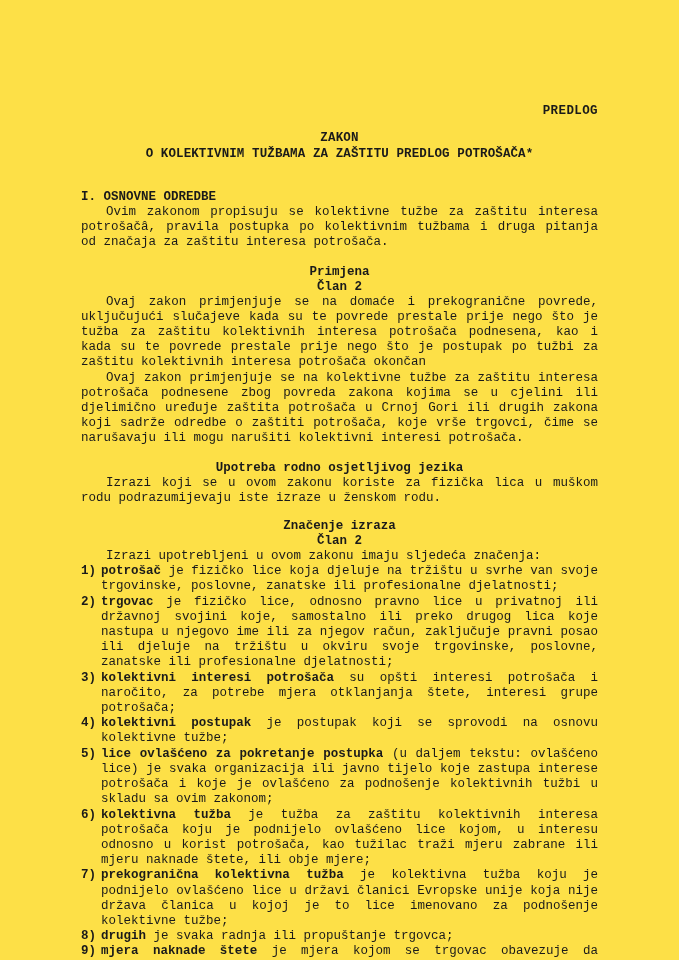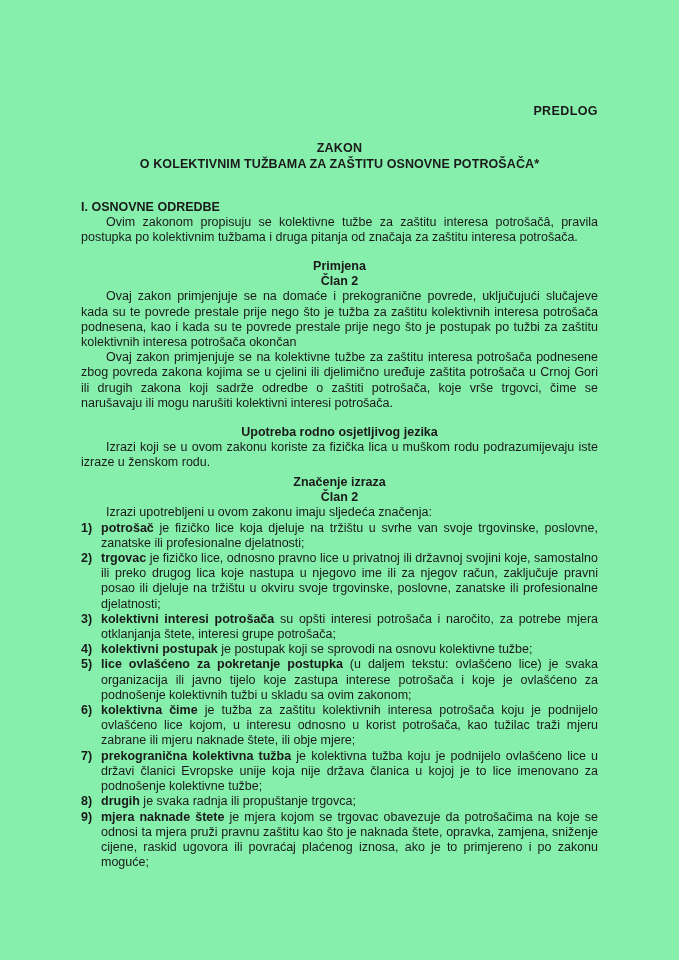--- a/index.html
+++ b/index.html
@@ -11,23 +11,24 @@
   body {
     font-family: "Liberation Sans", sans-serif;
     color: #1a1a1a;
     -webkit-font-smoothing: antialiased;
   }
   .page {
     position: relative;
     width: 679px;
     height: 960px;
     margin: 0 auto;
-    background: #86efac;
+    background: #fde047;
     overflow: hidden;
     box-sizing: border-box;
+    font-family: Liberation Mono, monospace;
   }
   .content {
     position: absolute;
     left: 81px;
     top: 0;
     width: 517px;
   }
 
   
   .doc-label {
@@ -37,21 +38,21 @@
     letter-spacing: 0.4px;
     margin-top: 104px;
     line-height: 15px;
   }
 
   
   .title-block {
     text-align: center;
     font-weight: bold;
     font-size: 12.5px;
-    margin-top: 22px;
+    margin-top: 12px;
     line-height: 15.5px;
   }
   .title-line-1 { letter-spacing: 0.2px; }
   .title-line-2 { letter-spacing: 0.1px; }
 
   
   .section-heading {
     font-weight: bold;
     font-size: 12.5px;
     margin-top: 28px;
@@ -63,21 +64,21 @@
   .art-head {
     text-align: center;
     font-weight: bold;
     font-size: 12.5px;
     line-height: 15px;
     margin-top: 14px;
   }
   .art-head .art-name { display: block; }
   .art-head .art-num  { display: block; }
 
-  .art-head.tight { margin-top: 5px; }
+  .art-head.tight { margin-top: 13px; }
 
   
   p.para {
     font-size: 12.5px;
     line-height: 15.2px;
     text-align: justify;
     text-justify: inter-word;
     margin: 0;
     text-indent: 25px;
     hyphens: none;
@@ -114,21 +115,21 @@
 </head>
 <body>
 
 <div class="page">
   <div class="content">
 
     <div class="doc-label">PREDLOG</div>
 
     <div class="title-block">
       <div class="title-line-1">ZAKON</div>
-      <div class="title-line-2">O KOLEKTIVNIM TUŽBAMA ZA ZAŠTITU OSNOVNE POTROŠAČA*</div>
+      <div class="title-line-2">O KOLEKTIVNIM TUŽBAMA ZA ZAŠTITU PREDLOG POTROŠAČA*</div>
     </div>
 
     <div class="section-heading">I. OSNOVNE ODREDBE</div>
 
     <p class="para">Ovim zakonom propisuju se kolektivne tužbe za zaštitu interesa potrošačâ, pravila postupka po kolektivnim tužbama i druga pitanja od značaja za zaštitu interesa potrošača.</p>
 
     <div class="art-head">
       <span class="art-name">Primjena</span>
       <span class="art-num">Član 2</span>
     </div>
@@ -156,21 +157,21 @@
       <li>
         <span class="num">3)</span><span class="term">kolektivni interesi potrošača</span><span class="body"> su opšti interesi potrošača i naročito, za potrebe mjera otklanjanja štete, interesi grupe potrošača;</span>
       </li>
       <li>
         <span class="num">4)</span><span class="term">kolektivni postupak</span><span class="body"> je postupak koji se sprovodi na osnovu kolektivne tužbe;</span>
       </li>
       <li>
         <span class="num">5)</span><span class="term">lice ovlašćeno za pokretanje postupka</span><span class="body"> (u daljem tekstu: ovlašćeno lice) je svaka organizacija ili javno tijelo koje zastupa interese potrošača i koje je ovlašćeno za podnošenje kolektivnih tužbi u skladu sa ovim zakonom;</span>
       </li>
       <li>
-        <span class="num">6)</span><span class="term">kolektivna čime</span><span class="body"> je tužba za zaštitu kolektivnih interesa potrošača koju je podnijelo ovlašćeno lice kojom, u interesu odnosno u korist potrošača, kao tužilac traži mjeru zabrane ili mjeru naknade štete, ili obje mjere;</span>
+        <span class="num">6)</span><span class="term">kolektivna tužba</span><span class="body"> je tužba za zaštitu kolektivnih interesa potrošača koju je podnijelo ovlašćeno lice kojom, u interesu odnosno u korist potrošača, kao tužilac traži mjeru zabrane ili mjeru naknade štete, ili obje mjere;</span>
       </li>
       <li>
         <span class="num">7)</span><span class="term">prekogranična kolektivna tužba</span><span class="body"> je kolektivna tužba koju je podnijelo ovlašćeno lice u državi članici Evropske unije koja nije država članica u kojoj je to lice imenovano za podnošenje kolektivne tužbe;</span>
       </li>
       <li>
         <span class="num">8)</span><span class="term">drugih</span><span class="body"> je svaka radnja ili propuštanje trgovca;</span>
       </li>
       <li>
         <span class="num">9)</span><span class="term">mjera naknade štete</span><span class="body"> je mjera kojom se trgovac obavezuje da potrošačima na koje se odnosi ta mjera pruži pravnu zaštitu kao što je naknada štete, opravka, zamjena, sniženje cijene, raskid ugovora ili povraćaj plaćenog iznosa, ako je to primjereno i po zakonu moguće;</span>
       </li>

